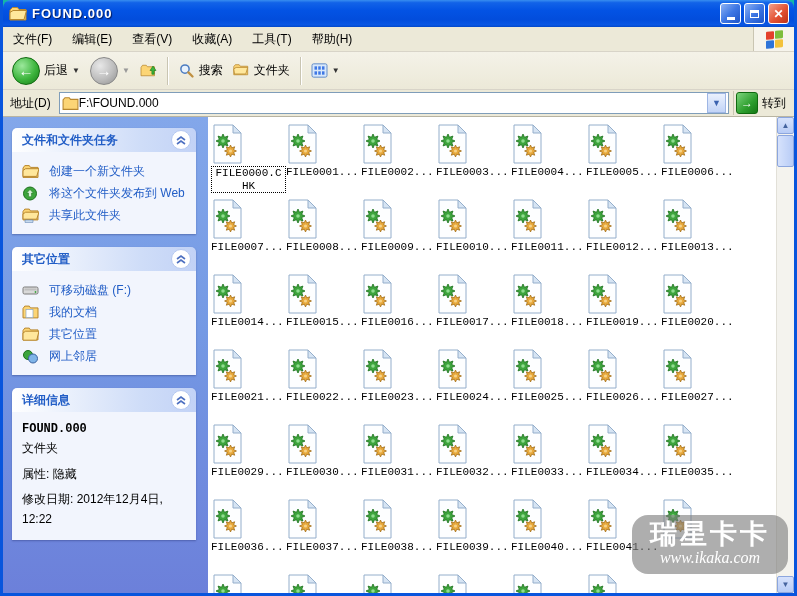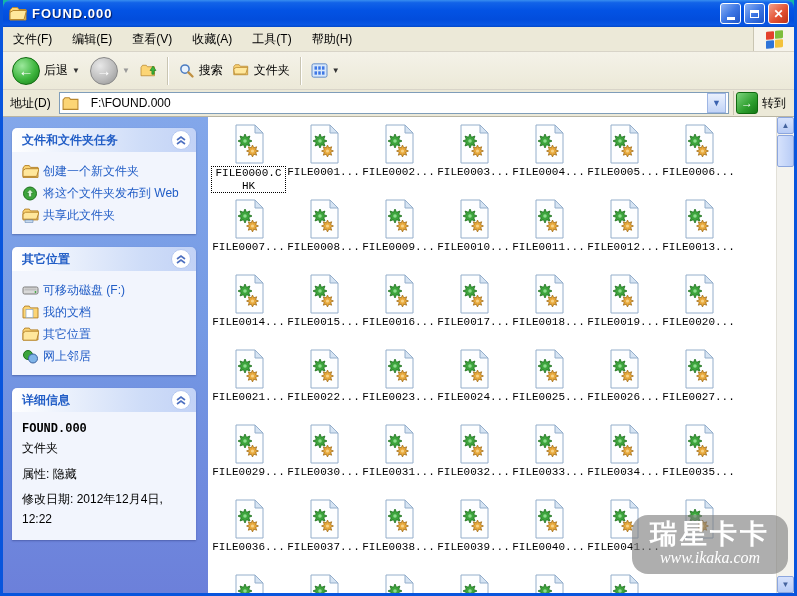--- a/index.html
+++ b/index.html
@@ -30,44 +30,44 @@
   .tool-sep{width:1px;height:28px;background:#C9C5B2;margin:0 5px;box-shadow:1px 0 0 #fff;}
   .tool-btn{display:flex;align-items:center;gap:4px;padding:3px 5px;border-radius:3px;color:#000;}
   .nav-circle{width:26px;height:26px;border-radius:50%;display:flex;align-items:center;justify-content:center;color:#fff;font-size:15px;font-weight:bold;}
   .nav-back{background:radial-gradient(circle at 35% 30%,#9CE89C,#3DB53D 55%,#157A15);border:1px solid #0F6A0F;}
   .nav-fwd{background:radial-gradient(circle at 35% 30%,#E8E8E8,#BDBDBD 55%,#8F8F8F);border:1px solid #888;}
   .drop-caret{font-size:8px;color:#333;}
   .drop-caret.dim{color:#999;}
   
   .addressbar{height:26px;flex:0 0 26px;display:flex;align-items:center;background:#ECE9D8;border-bottom:1px solid #B8B4A2;padding:0 3px;gap:4px;}
   .addr-label{padding:0 4px;color:#000;}
-  .addr-field{flex:1;height:20px;background:#fff;border:1px solid #7F9DB9;display:flex;align-items:center;padding:0 2px;gap:12px;}
+  .addr-field{flex:1;height:20px;background:#fff;border:1px solid #7F9DB9;display:flex;align-items:center;padding:0 2px;gap:0;}
   .addr-text{flex:1;font-size:12px;color:#000;}
   .addr-drop{width:17px;height:18px;background:linear-gradient(180deg,#EAF1FD,#C2D4F7);border:1px solid #9EB6E4;display:flex;align-items:center;justify-content:center;color:#3A62B0;font-size:9px;}
   .go-btn{display:flex;align-items:center;gap:4px;padding:1px 5px 1px 2px;border-left:1px solid #C9C5B2;}
   .go-square{width:20px;height:20px;border-radius:3px;background:linear-gradient(135deg,#7CD47C,#2D9E2D 60%,#157815);border:1px solid #0F6A0F;color:#fff;display:flex;align-items:center;justify-content:center;font-weight:bold;font-size:12px;}
   
   .main{flex:1;display:flex;min-height:0;}
   .sidebar{width:205px;flex:0 0 205px;background:linear-gradient(180deg,#83A7EA 0%,#7499E4 45%,#6C80DA 100%);padding-top:11px;overflow:hidden;box-sizing:border-box;}
   .card{margin:0 12px 13px 9px;border-radius:5px 5px 0 0;overflow:hidden;box-shadow:0 1px 2px rgba(20,30,90,.35);}
   .card-header{height:24px;display:flex;align-items:center;justify-content:space-between;padding:0 5px 0 10px;
     background:linear-gradient(90deg,#FFFFFF 0%,#CFDDF8 70%,#C2D2F6 100%);color:#215DC6;font-weight:bold;font-size:12px;}
   .chev-btn{width:18px;height:18px;border-radius:50%;background:#fff;border:1px solid #B5C8F0;display:flex;align-items:center;justify-content:center;}
   .card-body{background:#F2F5FD;padding:8px 6px 8px 8px;}
-  .task-item{display:flex;align-items:flex-end;gap:4px;padding:3px 2px;color:#215DC6;line-height:1.25;}
+  .task-item{display:flex;align-items:flex-end;gap:10px;padding:3px 2px;color:#215DC6;line-height:1.25;}
   .task-item .txt{padding-top:1px;}
   .icon16{width:17px;height:15px;flex:0 0 17px;}
   .details-body{background:#F2F5FD;padding:9px 10px 12px;color:#000;line-height:1.45;}
   .details-name{font-weight:bold;font-family:"Liberation Mono","DejaVu Sans Mono",monospace;}
   .details-line{margin-top:2px;}
   .details-gap{margin-top:8px;}
   
   .content{flex:1;background:#fff;position:relative;display:flex;min-width:0;}
   .file-grid{flex:1;display:grid;grid-template-columns:repeat(7,75px);grid-auto-rows:75px;padding:4px 0 0 3px;overflow:hidden;align-content:start;}
-  .file-cell{width:75px;height:75px;display:flex;flex-direction:column;align-items:center;padding-top:3px;box-sizing:border-box;}
+  .file-cell{width:75px;height:75px;display:flex;flex-direction:column;align-items:flex-start;padding-top:3px;box-sizing:border-box;}
   .chk-icon{flex:0 0 auto;}
   .file-label{margin-top:2px;max-width:74px;text-align:center;font-family:"Liberation Mono","DejaVu Sans Mono",monospace;font-size:11px;line-height:1.15;color:#000;word-break:break-all;white-space:normal;}
   .file-label.selected{border:1px dotted #000;padding:0 1px;}
   
   .vscroll{width:17px;flex:0 0 17px;background:#F4F3EE;display:flex;flex-direction:column;border-left:1px solid #E2E0D8;}
   .scroll-btn{height:17px;flex:0 0 17px;background:linear-gradient(180deg,#D6E2FC,#B8CCF6);border:1px solid #8CA6DE;border-radius:2px;display:flex;align-items:center;justify-content:center;color:#44639E;font-size:8px;box-sizing:border-box;}
   .scroll-thumb{height:32px;margin:1px 0;background:linear-gradient(90deg,#D6E2FC,#B8CCF6);border:1px solid #8CA6DE;border-radius:2px;box-sizing:border-box;}
   .scroll-track{flex:1;}
   
   .watermark{position:absolute;right:6px;bottom:19px;background:rgba(125,125,125,.62);border-radius:16px;padding:5px 18px 7px;text-align:center;color:#fff;z-index:5;}

